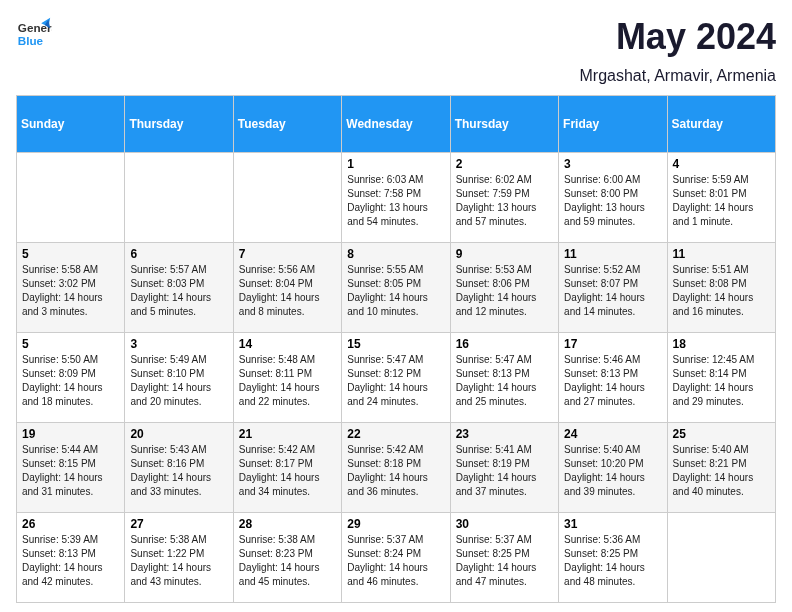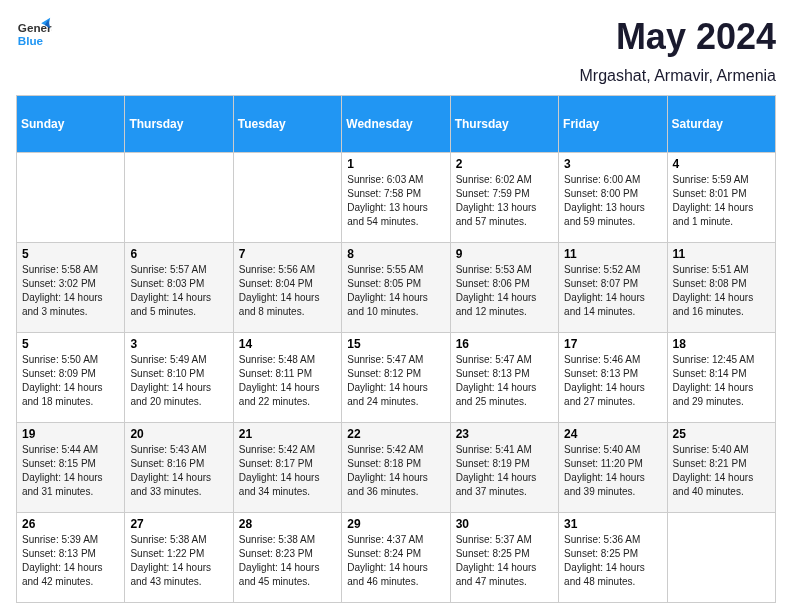--- a/index.html
+++ b/index.html
@@ -276,21 +276,21 @@
         <td>
           <div class="day-number">23</div>
           <div class="day-info">Sunrise: 5:41 AM
 Sunset: 8:19 PM
 Daylight: 14 hours
 and 37 minutes.</div>
         </td>
         <td>
           <div class="day-number">24</div>
           <div class="day-info">Sunrise: 5:40 AM
-Sunset: 11:20 PM
+Sunset: 10:20 PM
 Daylight: 14 hours
 and 39 minutes.</div>
         </td>
         <td>
           <div class="day-number">25</div>
           <div class="day-info">Sunrise: 5:40 AM
 Sunset: 8:21 PM
 Daylight: 14 hours
 and 40 minutes.</div>
         </td>
@@ -312,21 +312,21 @@
         </td>
         <td>
           <div class="day-number">28</div>
           <div class="day-info">Sunrise: 5:38 AM
 Sunset: 8:23 PM
 Daylight: 14 hours
 and 45 minutes.</div>
         </td>
         <td>
           <div class="day-number">29</div>
-          <div class="day-info">Sunrise: 4:37 AM
+          <div class="day-info">Sunrise: 5:37 AM
 Sunset: 8:24 PM
 Daylight: 14 hours
 and 46 minutes.</div>
         </td>
         <td>
           <div class="day-number">30</div>
           <div class="day-info">Sunrise: 5:37 AM
 Sunset: 8:25 PM
 Daylight: 14 hours
 and 47 minutes.</div>

